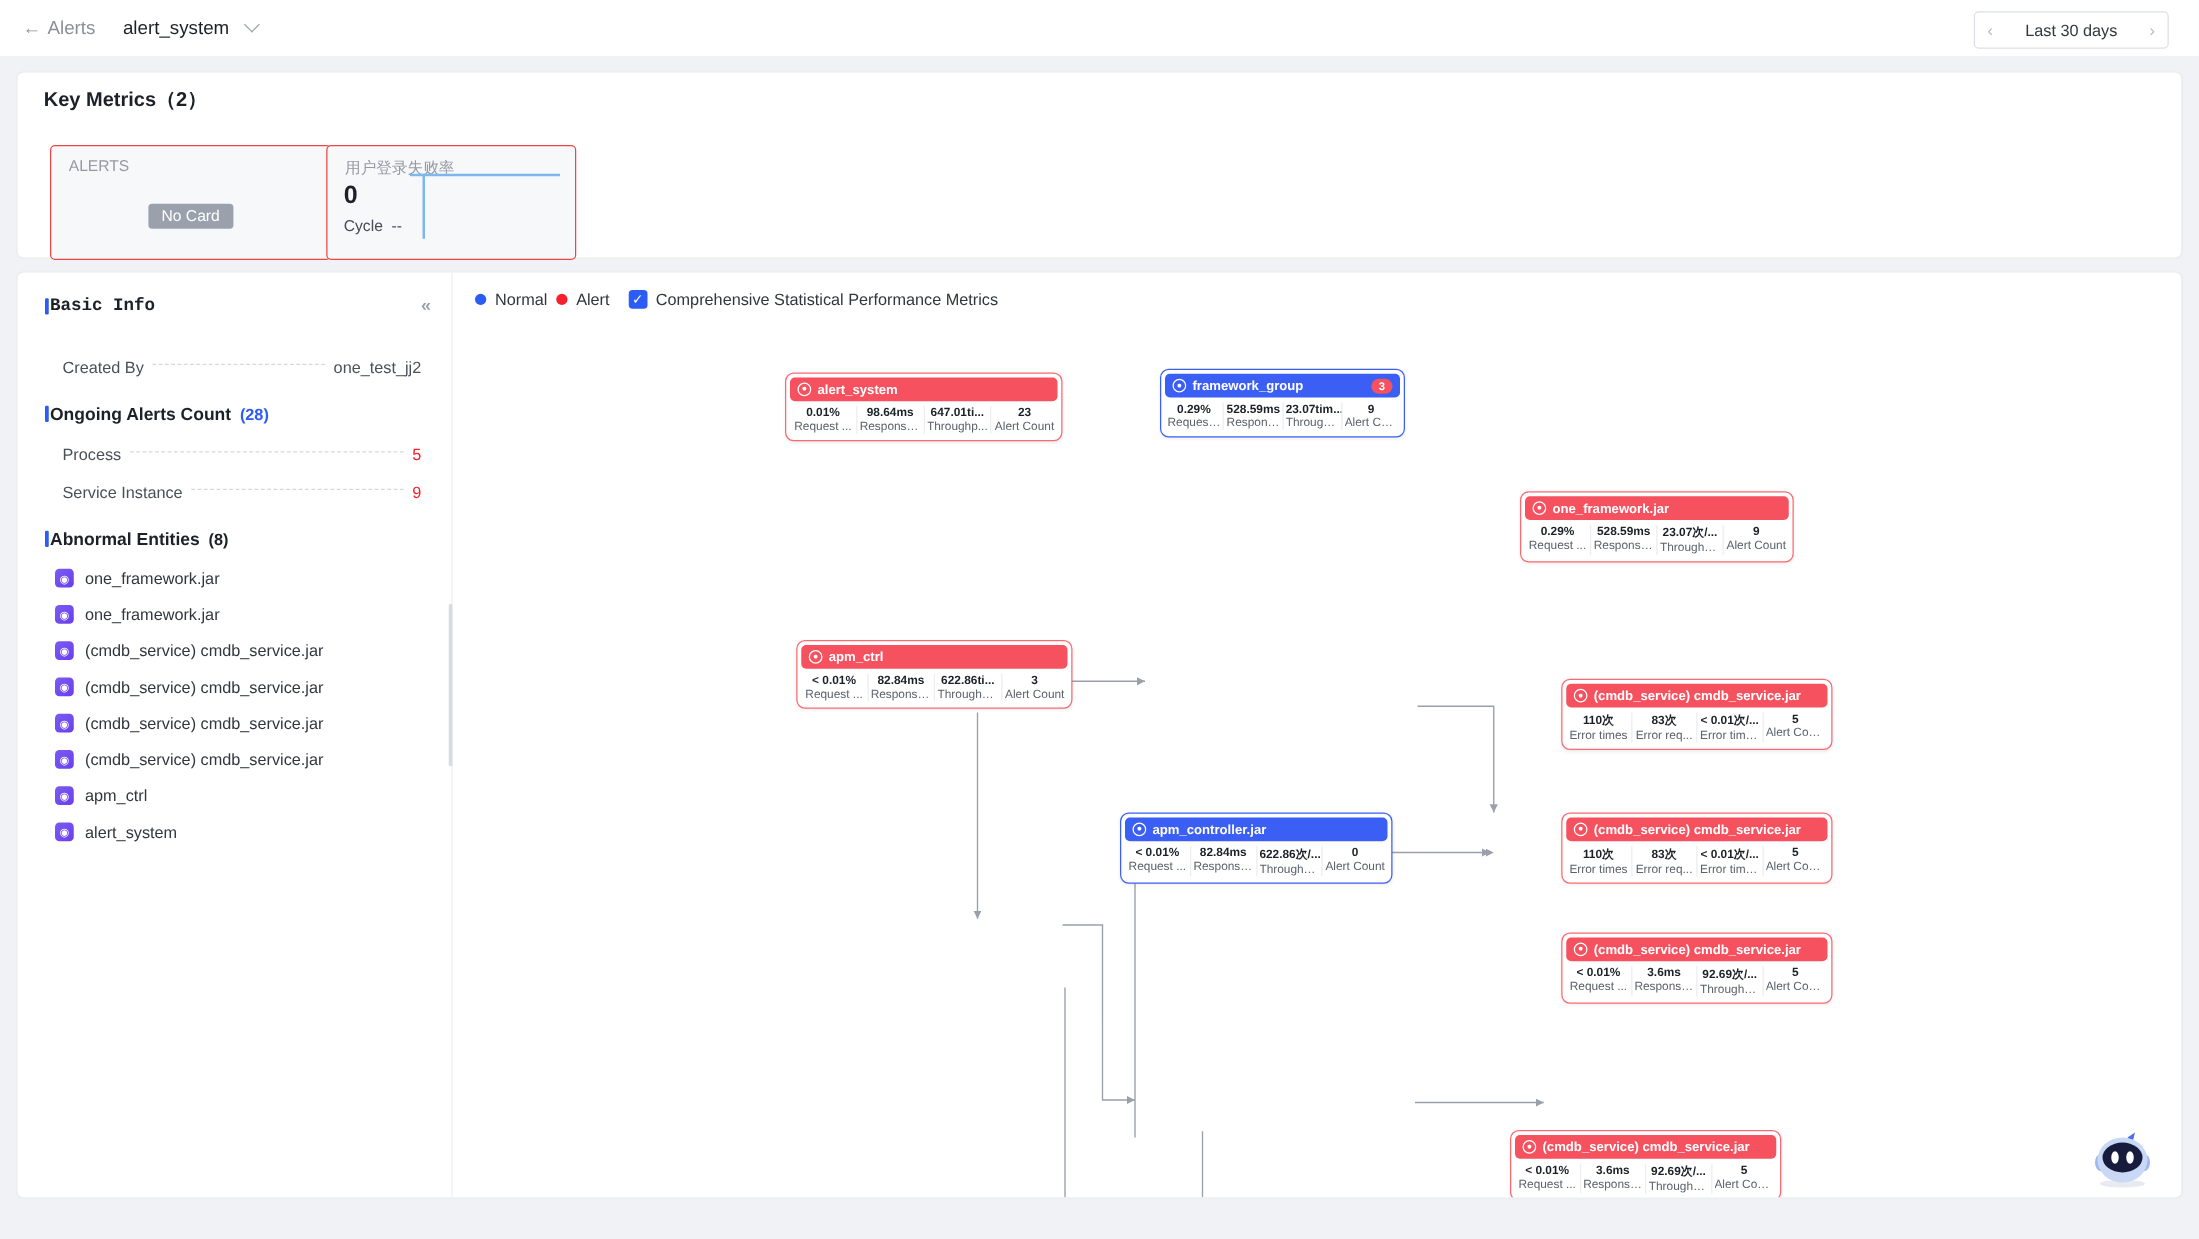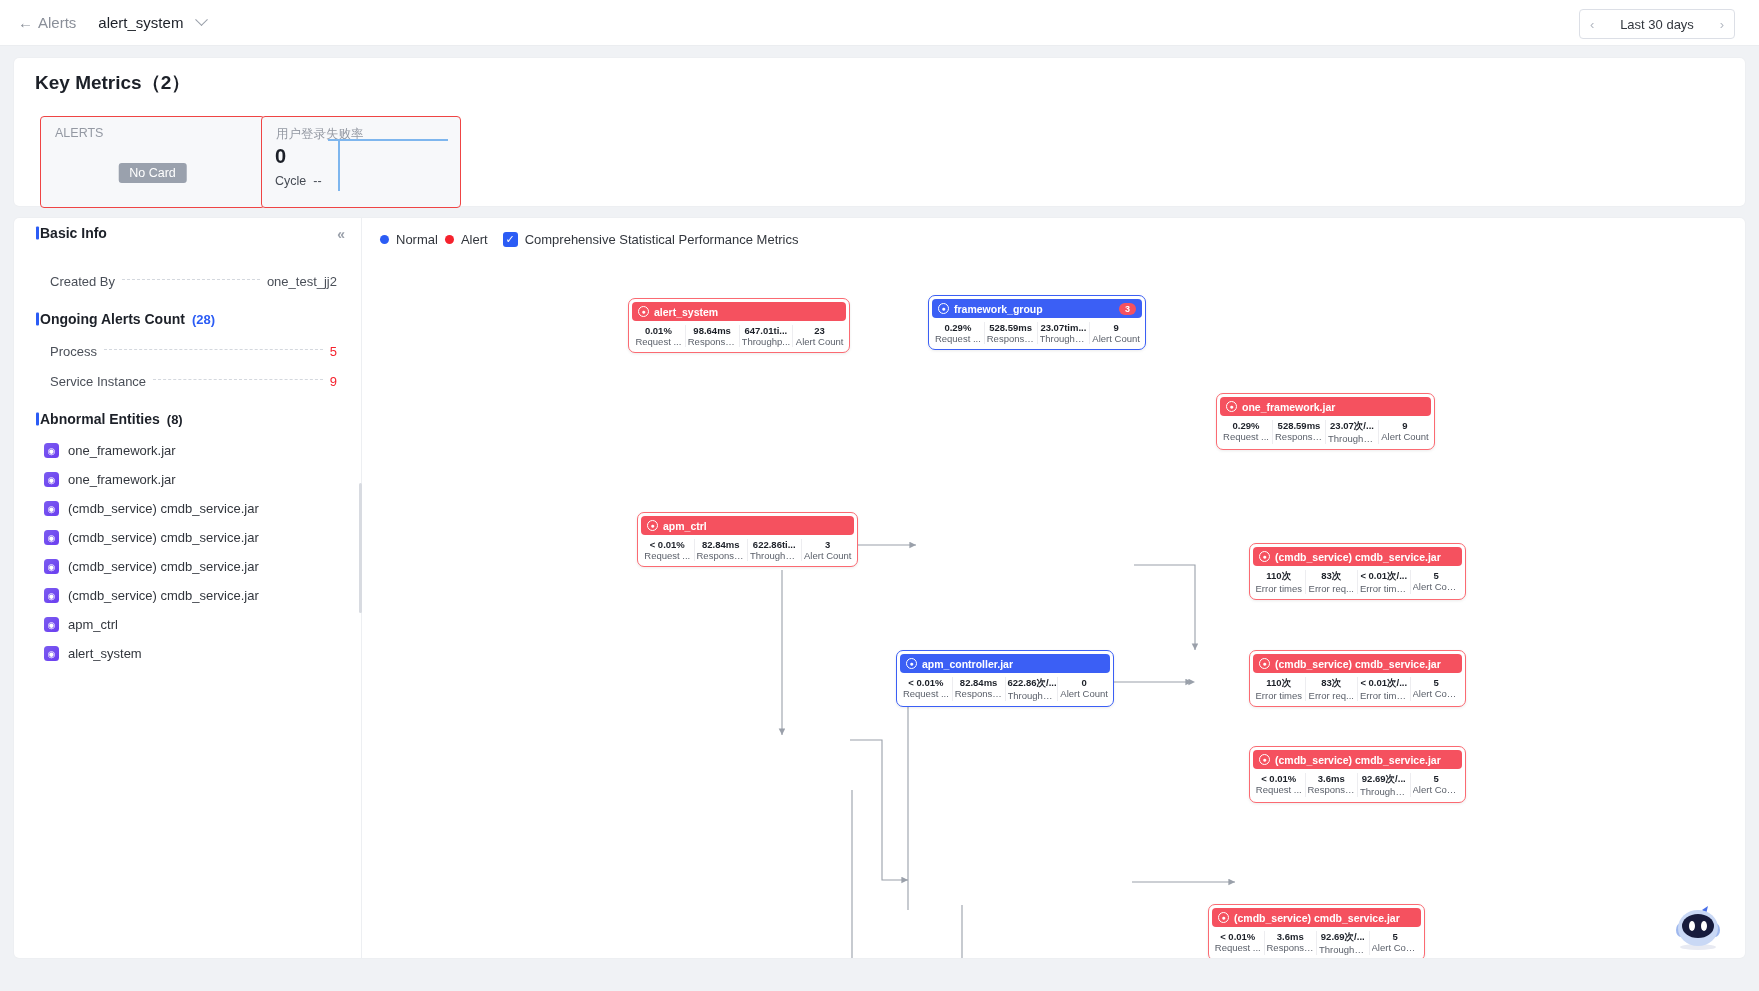--- a/index.html
+++ b/index.html
@@ -38,21 +38,21 @@
     background: #fff; display: flex; align-items: center; justify-content: space-between;
     padding: 0 10px; font-size: 13px; color: #32363d; cursor: pointer;
   }
   .arr-l, .arr-r { color: #b4b9c2; font-size: 13px; }
 
   
   .kmcard {
     position: absolute; left: 14px; top: 58px; width: 1731px; height: 148px;
     background: #fff; border-radius: 5px; box-shadow: 0 0 2px rgba(0,0,0,.06);
   }
-  .km-title { position: absolute; left: 21px; top: 12px; font-size: 19px; font-weight: bold; color: #1c2028; }
+  .km-title { position: absolute; left: 21px; top: 12px; font-size: 16px; font-weight: bold; color: #1c2028; }
   .km-title .cnt { font-weight: bold; }
   .metric-box {
     position: absolute; top: 38px; border: 1px solid #ef4444; border-radius: 4px;
     background: #f7f8fa;
     margin-top: 20px;
   }
   #metric0 { left: 26px; width: 225px; height: 92px; }
   #metric1 { left: 247px; width: 200px; height: 92px; background:#f7f8fa; }
   .metric-name { position: absolute; left: 14px; top: 9px; font-size: 12.5px; color: #9499a3; }
   .nodata {
@@ -213,21 +213,21 @@
       <div class="spark">
         <div class="hl"></div>
           <div class="vl"></div>
       </div>
     </div>
   </div>
 
   <div class="lower">
 
     <div class="sidebar">
-      <div class="sec-head" style="margin-top:2px;height:26px;">
+      <div class="sec-head" style="margin-top:14px;height:26px;font-family:Liberation Mono, monospace;">
         <span>Basic Info</span>
         <span class="collapse-btn">«</span>
       </div>
       <div class="kv" style="margin-top:20px;">
         <span class="k">Created By</span>
         <span class="dots"></span>
         <span class="v">one_test_jj2</span>
       </div>
 
       <div class="sec-head" style="margin-top:10px;height:26px;">
@@ -349,21 +349,21 @@
                 <div class="mcell">
                   <div class="mval">647.01ti...</div>
                   <div class="mlab">Throughp...</div>
                 </div>
                 <div class="mcell">
                   <div class="mval">23</div>
                   <div class="mlab">Alert Count</div>
                 </div>
               </div>
             </div>
-            <div class="node blue" style="left: 566px; top: 25px; width: 218px;">
+            <div class="node blue" style="left: 566px; top: 25px; width: 196px;">
               <div class="node-hdr">
                 <span class="node-ico">●</span>
                 <span>framework_group</span>
                 <span class="node-badge">3</span>
               </div>
               <div class="node-body">
                 <div class="mcell">
                   <div class="mval">0.29%</div>
                   <div class="mlab">Request ...</div>
                 </div>

